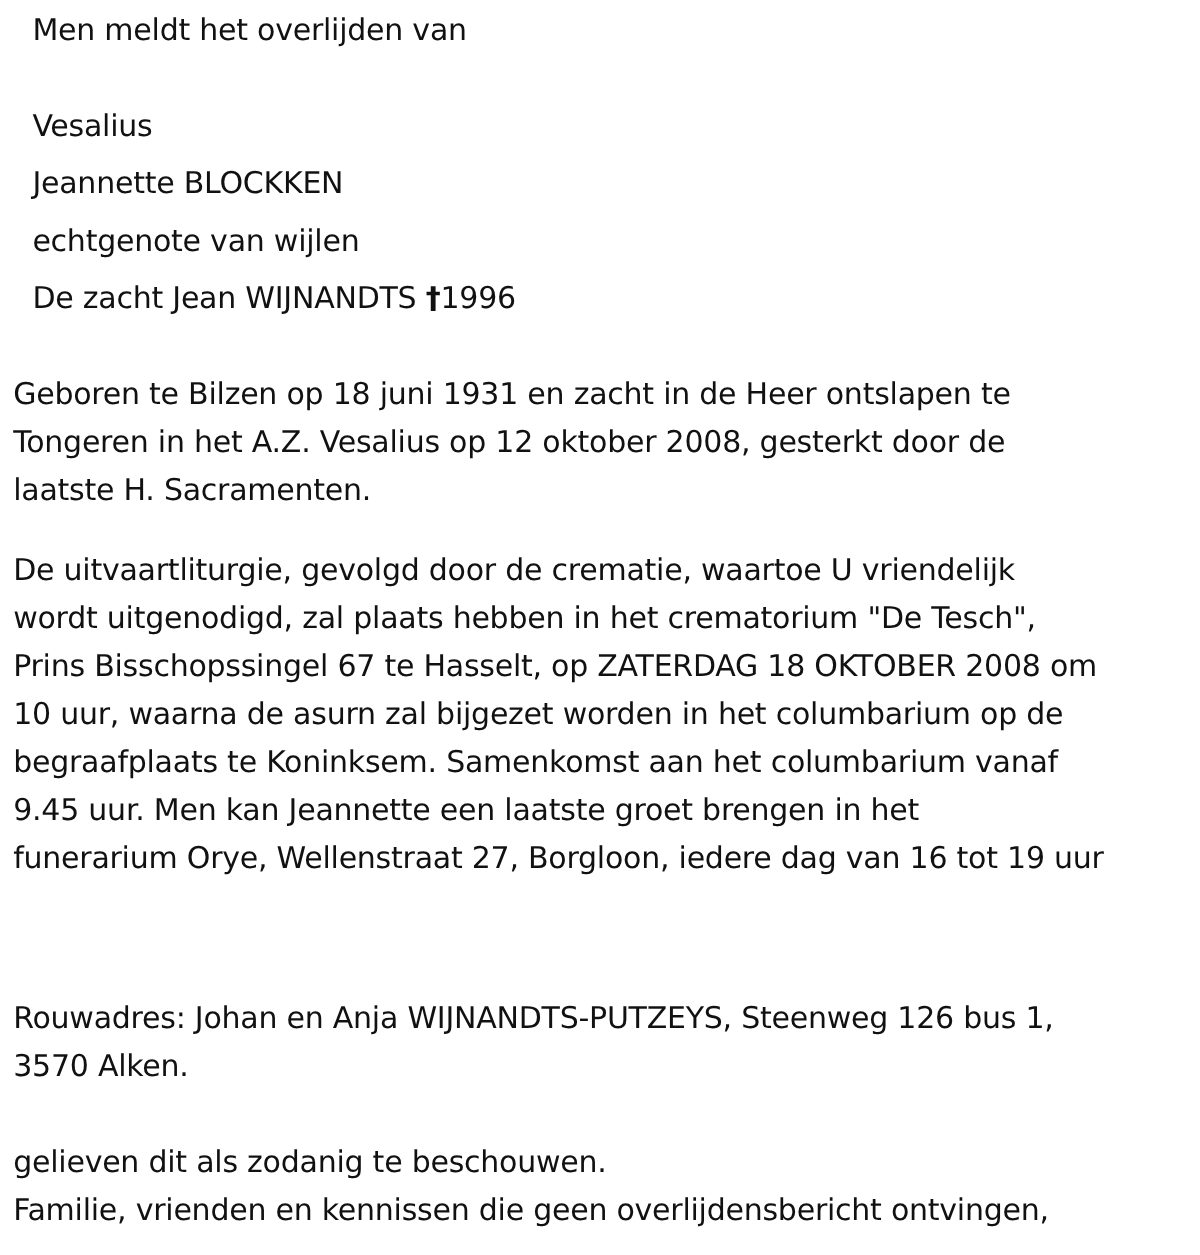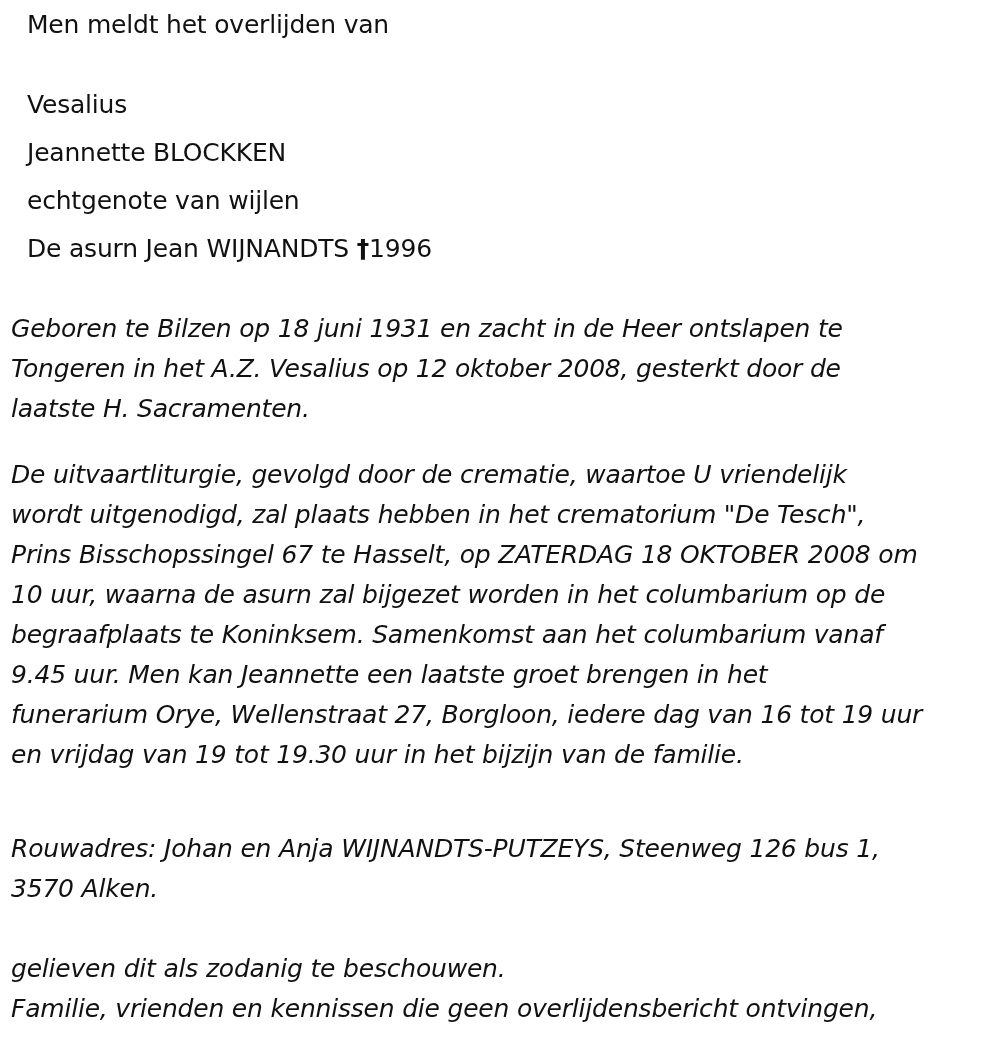--- a/index.html
+++ b/index.html
@@ -6,52 +6,51 @@
   body {
     width: 1000px; height: 1046px; overflow: hidden;
     font-family: "DejaVu Sans", "Liberation Sans", sans-serif;
     color: #111111;
     font-size: 25px;
     letter-spacing: -0.2px;
   }
   .doc { position: relative; padding: 0 0 0 11px; }
   .line { position: absolute; left: 11px; white-space: nowrap; line-height: 30px; margin-left: 16px; }
   .bold { font-weight: normal; }
-  .para { position: absolute; left: 11px; width: 980px; line-height: 40px; font-style: italic; }
+  .para { position: absolute; left: 11px; width: 980px; line-height: 40px; }
   .para span { display: block; white-space: nowrap; }
   .cross { font-weight: bold; }
 </style>
 </head>
 <body>
 
 <div class="doc">
   <div class="line" style="top:10px">Men meldt het overlijden van</div>
   <div class="line" style="top:90px">Vesalius</div>
   <div class="line bold" style="top:138px">Jeannette BLOCKKEN</div>
   <div class="line" style="top:186px">echtgenote van wijlen</div>
   <div class="line" style="top:234px">
-    <span>De asurn Jean WIJNANDTS</span>
+    <span>De zacht Jean WIJNANDTS</span>
     <span class="cross">†</span><span>1996</span>
   </div>
 
   <div class="para" style="top:309px">
     <span>Geboren te Bilzen op 18 juni 1931 en zacht in de Heer ontslapen te</span>
     <span>Tongeren in het A.Z. Vesalius op 12 oktober 2008, gesterkt door de</span>
     <span>laatste H. Sacramenten.</span>
   </div>
 
   <div class="para" style="top:455px">
     <span>De uitvaartliturgie, gevolgd door de crematie, waartoe U vriendelijk</span>
     <span>wordt uitgenodigd, zal plaats hebben in het crematorium "De Tesch",</span>
     <span>Prins Bisschopssingel 67 te Hasselt, op ZATERDAG 18 OKTOBER 2008 om</span>
     <span>10 uur, waarna de asurn zal bijgezet worden in het columbarium op de</span>
     <span>begraafplaats te Koninksem. Samenkomst aan het columbarium vanaf</span>
     <span>9.45 uur. Men kan Jeannette een laatste groet brengen in het</span>
     <span>funerarium Orye, Wellenstraat 27, Borgloon, iedere dag van 16 tot 19 uur</span>
-    <span>en vrijdag van 19 tot 19.30 uur in het bijzijn van de familie.</span>
   </div>
 
   <div class="para" style="top:829px">
     <span>Rouwadres: Johan en Anja WIJNANDTS-PUTZEYS, Steenweg 126 bus 1,</span>
     <span>3570 Alken.</span>
   </div>
 
   <div class="para" style="top:949px">
     <span>gelieven dit als zodanig te beschouwen.</span>
     <span>Familie, vrienden en kennissen die geen overlijdensbericht ontvingen,</span>

